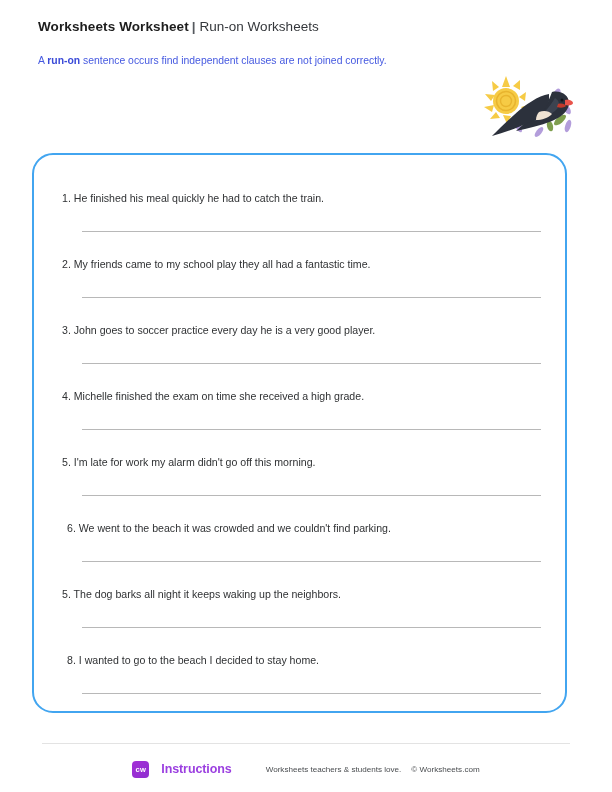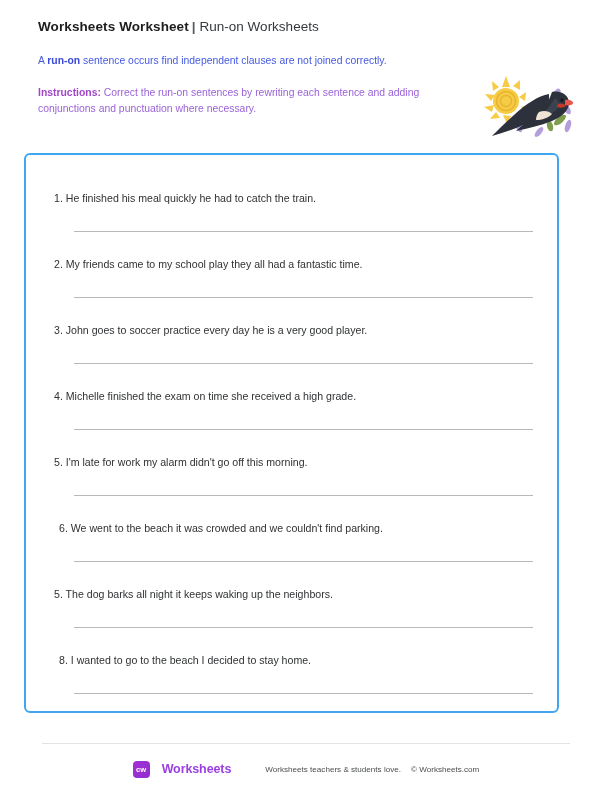--- a/index.html
+++ b/index.html
@@ -86,27 +86,27 @@
     left: 476px;
     top: 74px;
     width: 102px;
     height: 72px;
   }
   .decor svg { display: block; }
 
   
   .card {
     position: absolute;
-    left: 24px;
+    left: 32px;
     top: 153px;
     width: 535px;
     height: 560px;
     box-sizing: border-box;
     border: 2.2px solid #42a5f0;
-    border-radius: 6px;
+    border-radius: 21px;
     background: #ffffff;
   }
 
   .items {
     position: absolute;
     left: 0;
     top: 0;
     width: 100%;
     padding: 30px 0 0 0;
     box-sizing: border-box;
@@ -206,23 +206,20 @@
   <div class="header">
     <div class="title-line">
       <span class="title-main">Worksheets Worksheet</span><span class="title-sep">|</span><span class="title-sub">Run-on Worksheets</span>
     </div>
   </div>
 
   <div class="definition">
     <span>A </span><b>run-on</b><span> sentence occurs find independent clauses are not joined correctly.</span>
   </div>
 
-  <div class="instructions">
-    <span class="lead">Instructions:</span><span> Correct the run-on sentences by rewriting each sentence and adding conjunctions and punctuation where necessary.</span>
-  </div>
 
   <div class="decor">
     <svg width="102" height="72" viewBox="0 0 102 72" xmlns="http://www.w3.org/2000/svg">
 
       <g fill="#F6CB45">
         <polygon points="30,2 34,13 26,13"></polygon>
         <polygon points="44,6 44,16 37,12"></polygon>
         <polygon points="16,7 23,13 17,17"></polygon>
         <polygon points="9,20 19,21 15,27"></polygon>
         <polygon points="50,18 43,23 49,27"></polygon>
@@ -294,20 +291,20 @@
           <div class="answer-line"></div>
         </div>
       </div>
   </div>
 
   <div class="footer-rule"></div>
   <div class="footer">
     <div class="footer-inner">
       <div class="brand">
         <div class="brand-badge">cw</div>
-        <div class="brand-name">Worksheets</div>
+        <div class="brand-name">Instructions</div>
       </div>
       <div class="tagline">Worksheets teachers &amp; students love.</div>
       <div class="copyright">© Worksheets.com</div>
     </div>
   </div>
 
 </div>
 
 </body></html>

